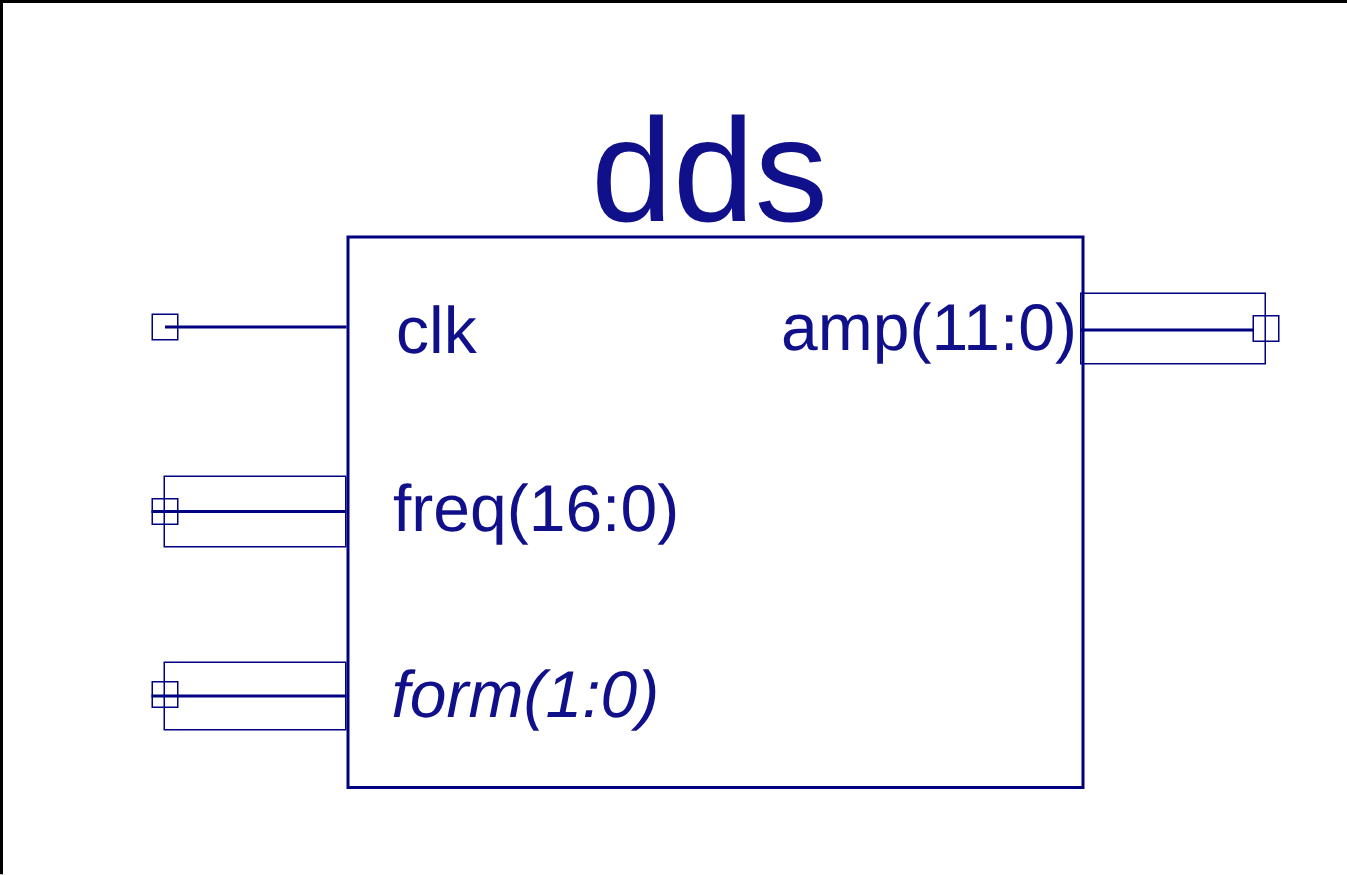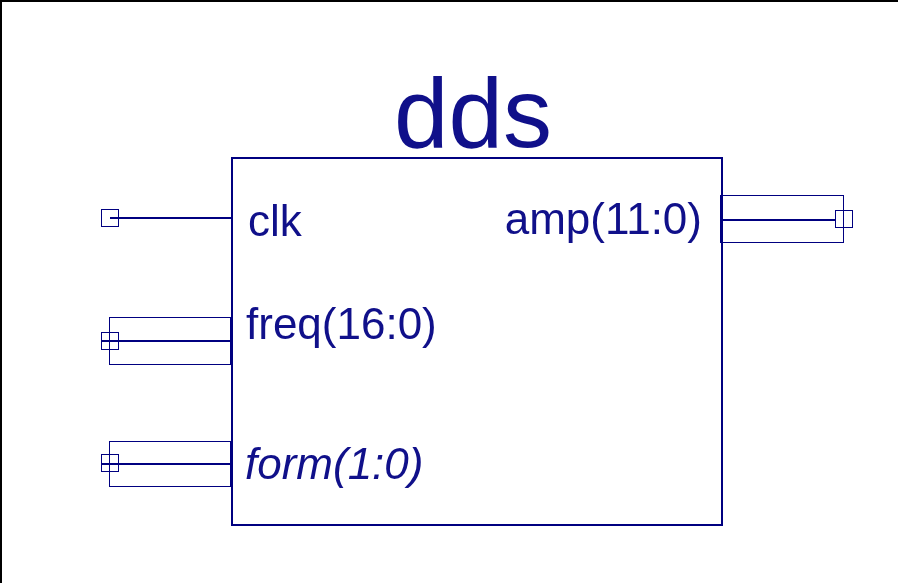--- a/index.html
+++ b/index.html
@@ -66,20 +66,21 @@
     z-index: 3;
   }
 
   .port-label {
     position: absolute;
     font-size: 44px;
     line-height: 1;
     color: var(--text-color);
     white-space: nowrap;
     z-index: 2;
+    margin-left: 16px;
   }
   .port-label.align-right {
     text-align: right;
   }
 </style>
 </head>
 <body>
 
 <div class="canvas">
 
@@ -90,21 +91,21 @@
   <div>
     <div class="wire" style="left:108px; top:215px; width:121px;"></div>
     <div class="pin-square" style="left:99px; top:207px;"></div>
     <div class="port-label" style="left:246px; top:197px;">clk</div>
   </div>
 
   <div>
     <div class="bus-rect" style="left:107px; top:315px; width:122px; height:48px;"></div>
     <div class="wire" style="left:99px; top:338px; width:130px;"></div>
     <div class="pin-square" style="left:99px; top:330px;"></div>
-    <div class="port-label" style="left:244px; top:300px;">freq(16:0)</div>
+    <div class="port-label" style="left:244px; top:316px;">freq(16:0)</div>
   </div>
 
   <div>
     <div class="bus-rect" style="left:107px; top:439px; width:122px; height:46px;"></div>
     <div class="wire" style="left:99px; top:461px; width:130px;"></div>
     <div class="pin-square" style="left:99px; top:452px;"></div>
     <div class="port-label" style="left:243px; top:440px;font-style:italic;">form(1:0)</div>
   </div>
 
   <div>

